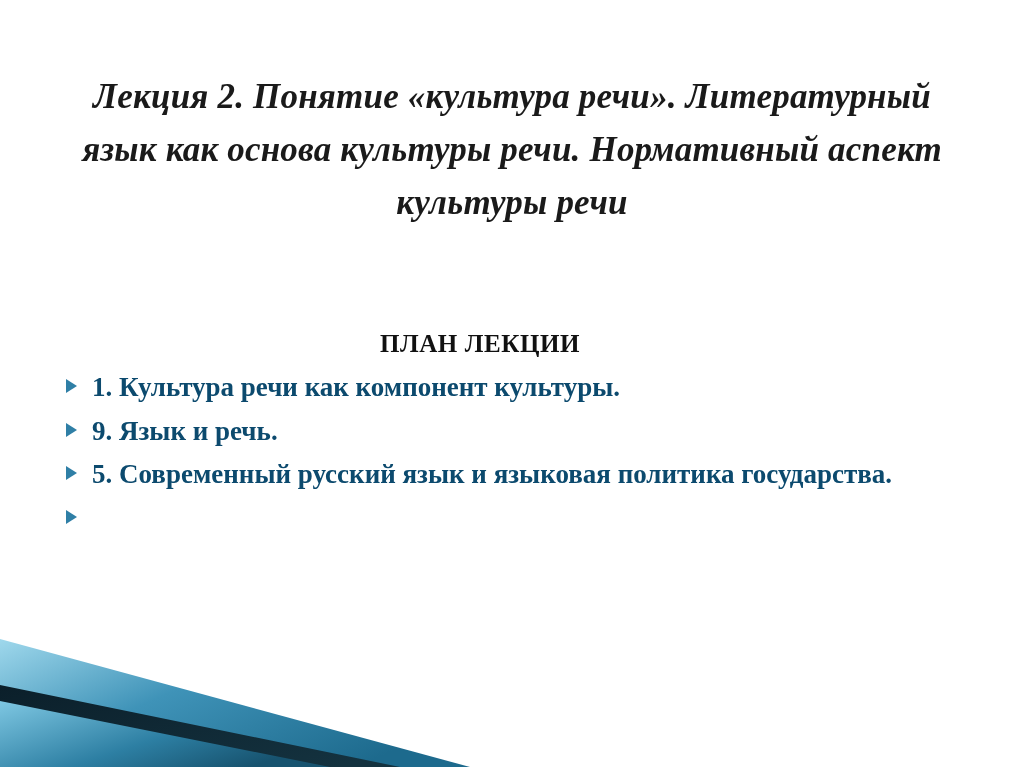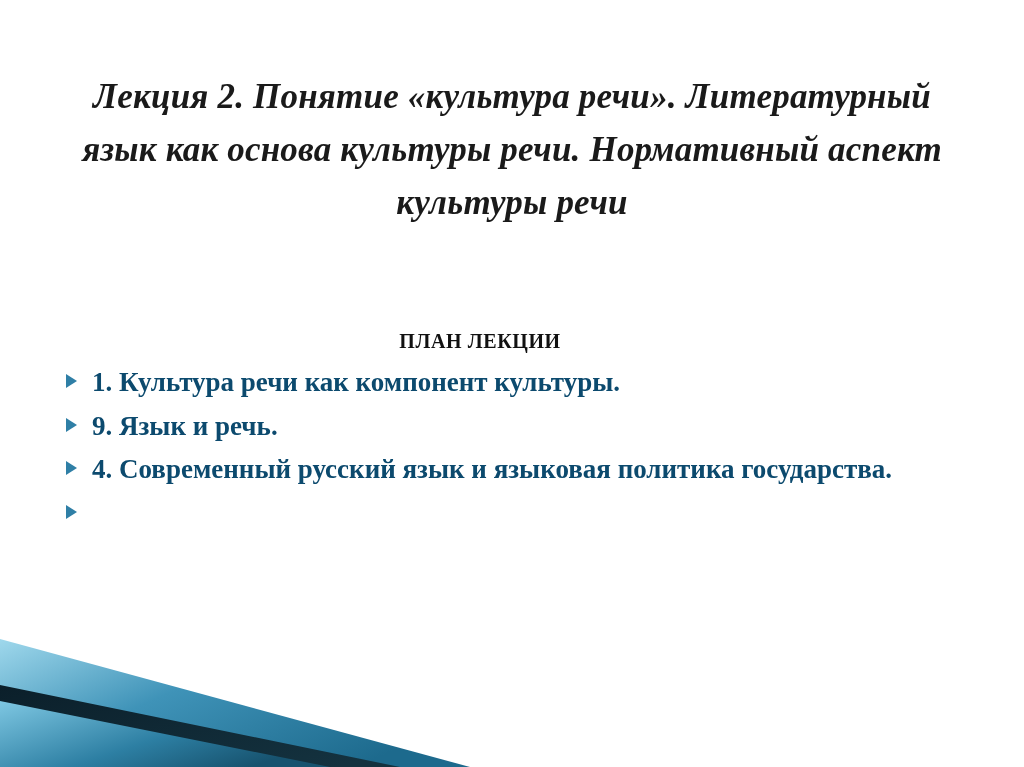--- a/index.html
+++ b/index.html
@@ -36,21 +36,21 @@
   .body-block {
     position: absolute;
     left: 60px;
     top: 330px;
     width: 900px;
   }
   .plan-heading {
     text-align: center;
     font-family: "Liberation Serif", serif;
     font-weight: bold;
-    font-size: 20px;
+    font-size: 25px;
     letter-spacing: 0.6px;
     color: #111111;
     margin-bottom: 8px;
     padding-right: 60px;
   }
   .plan-list {
     list-style: none;
     margin: 0;
     padding: 0;
   }
@@ -102,21 +102,21 @@
       <li class="plan-item">
         <span class="bullet"></span>
         <span class="txt">1. Культура речи как компонент культуры.</span>
       </li>
       <li class="plan-item">
         <span class="bullet"></span>
         <span class="txt">9. Язык и речь.</span>
       </li>
       <li class="plan-item">
         <span class="bullet"></span>
-        <span class="txt">4. Современный русский язык и языковая политика государства.</span>
+        <span class="txt">5. Современный русский язык и языковая политика государства.</span>
       </li>
       <li class="plan-item">
         <span class="bullet"></span>
       </li>
     </ul>
   </div>
 
   <svg class="corner" viewBox="0 0 470 140" preserveAspectRatio="none">
     <defs>
       <linearGradient id="gradBlue" x1="0" y1="0" x2="1" y2="0.6">

